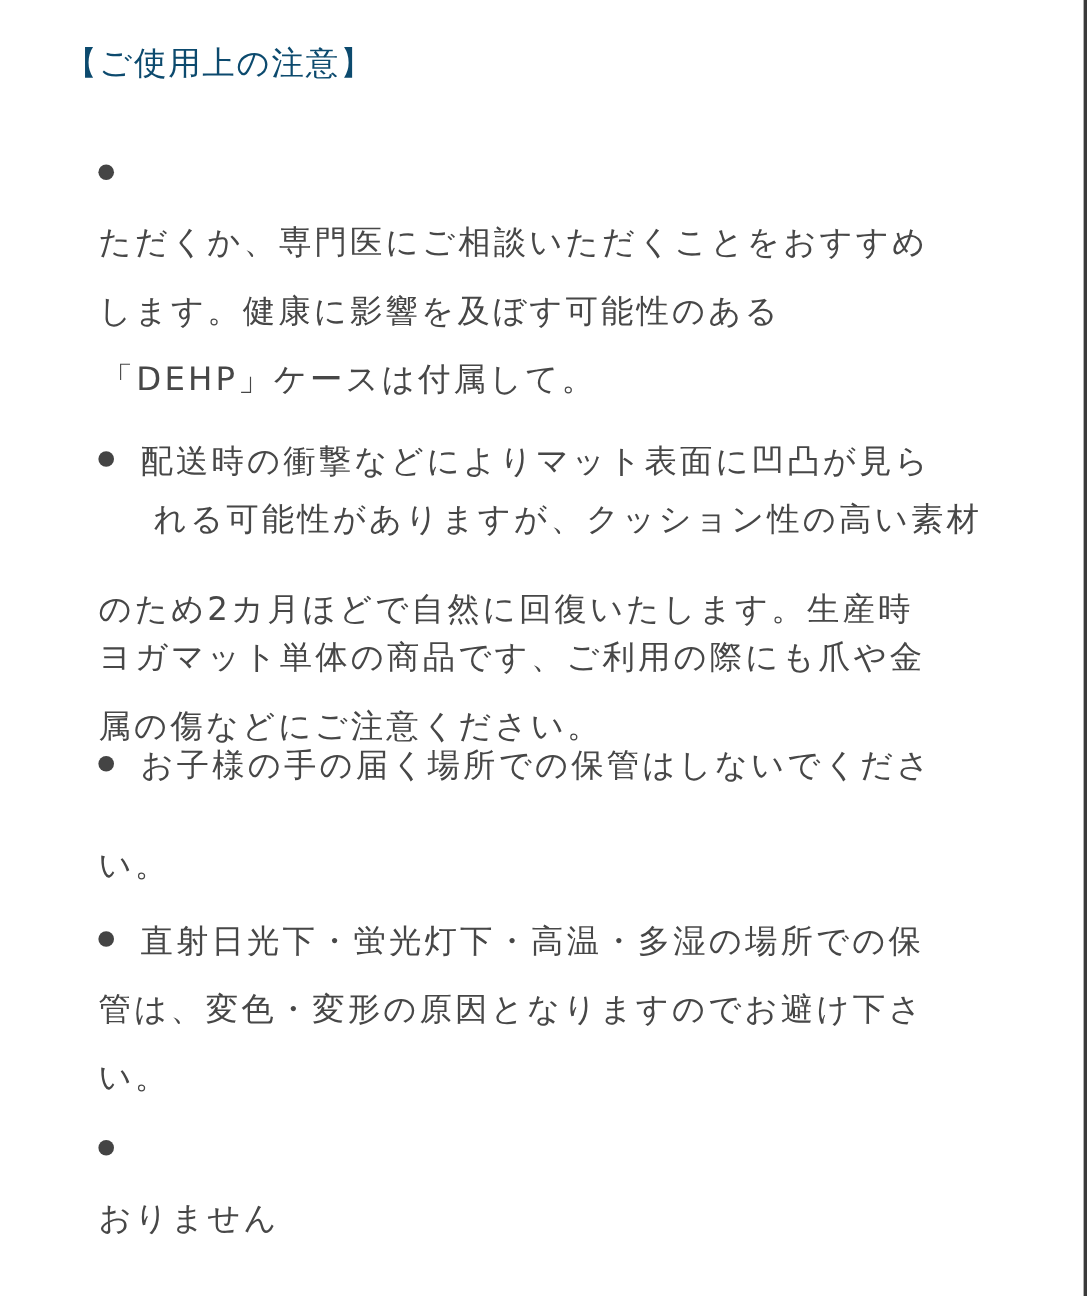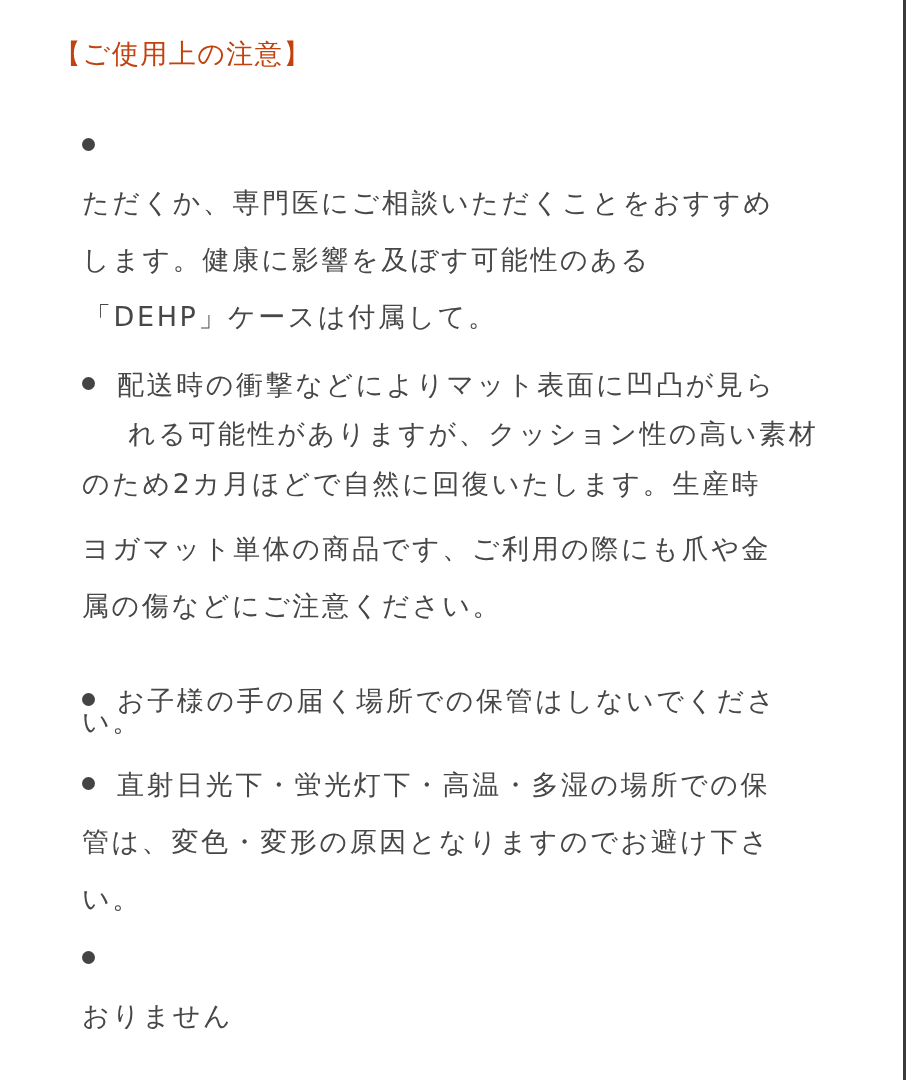--- a/index.html
+++ b/index.html
@@ -1,44 +1,44 @@
 <!DOCTYPE html>
 <html><head>
 <meta charset="utf-8">
 <style>
   html, body { margin:0; padding:0; background:#ffffff; }
   body { width:906px; height:1080px; overflow:hidden; position:relative;
          font-family:"DejaVu Sans","Liberation Sans",sans-serif; color:#4a4a4a; }
   .right-border { position:absolute; right:0; top:0; width:3px; height:1080px; background:#3a3a3a; }
-  .heading { position:absolute; left:54px; top:32px; font-size:27px; letter-spacing:1.5px; color:#c2410c; line-height:44px; white-space:nowrap; }
+  .heading { position:absolute; left:54px; top:32px; font-size:27px; letter-spacing:1.5px; color:#0c4a6e; line-height:44px; white-space:nowrap; }
   .line { position:absolute; left:82px; font-size:27px; letter-spacing:2.6px; line-height:44px; white-space:nowrap; color:#474747; }
   .bullet-dot { display:inline-block; width:13px; height:13px; border-radius:50%; background:#444; margin-right:22px; vertical-align:middle; position:relative; top:-3px; }
   .sub { left:82px; }
 </style>
 </head>
 <body>
 
 <div class="right-border"></div>
 
 <div class="heading">【ご使用上の注意】</div>
 
 <div>
 
   <div class="line" style="top:124px;"><span class="bullet-dot"></span></div>
   <div class="line sub" style="top:181px;">ただくか、専門医にご相談いただくことをおすすめ</div>
   <div class="line sub" style="top:238px;">します。健康に影響を及ぼす可能性のある</div>
   <div class="line sub" style="top:295px; left:84px;">「DEHP」ケースは付属して。</div>
 
   <div class="line" style="top:335px;margin-top:28px;"><span class="bullet-dot"></span><span>配送時の衝撃などによりマット表面に凹凸が見ら</span></div>
   <div class="line sub" style="top:412px;margin-left:46px;">れる可能性がありますが、クッション性の高い素材</div>
-  <div class="line sub" style="top:462px;">のため2カ月ほどで自然に回復いたします。生産時</div>
+  <div class="line sub" style="top:487px;">のため2カ月ほどで自然に回復いたします。生産時</div>
   <div class="line sub" style="top:527px;">ヨガマット単体の商品です、ご利用の際にも爪や金</div>
   <div class="line sub" style="top:584px;">属の傷などにご注意ください。</div>
 
-  <div class="line" style="top:679px;text-align:right;"><span class="bullet-dot"></span><span>お子様の手の届く場所での保管はしないでくださ</span></div>
+  <div class="line" style="top:617px;text-align:right;"><span class="bullet-dot"></span><span>お子様の手の届く場所での保管はしないでくださ</span></div>
   <div class="line sub" style="top:700px;">い。</div>
 
   <div class="line" style="top:763px;"><span class="bullet-dot"></span><span>直射日光下・蛍光灯下・高温・多湿の場所での保</span></div>
   <div class="line sub" style="top:820px;">管は、変色・変形の原因となりますのでお避け下さ</div>
   <div class="line sub" style="top:877px;">い。</div>
 
   <div class="line" style="top:937px;"><span class="bullet-dot"></span></div>
   <div class="line sub" style="top:994px;">おりません</div>
 </div>
 

